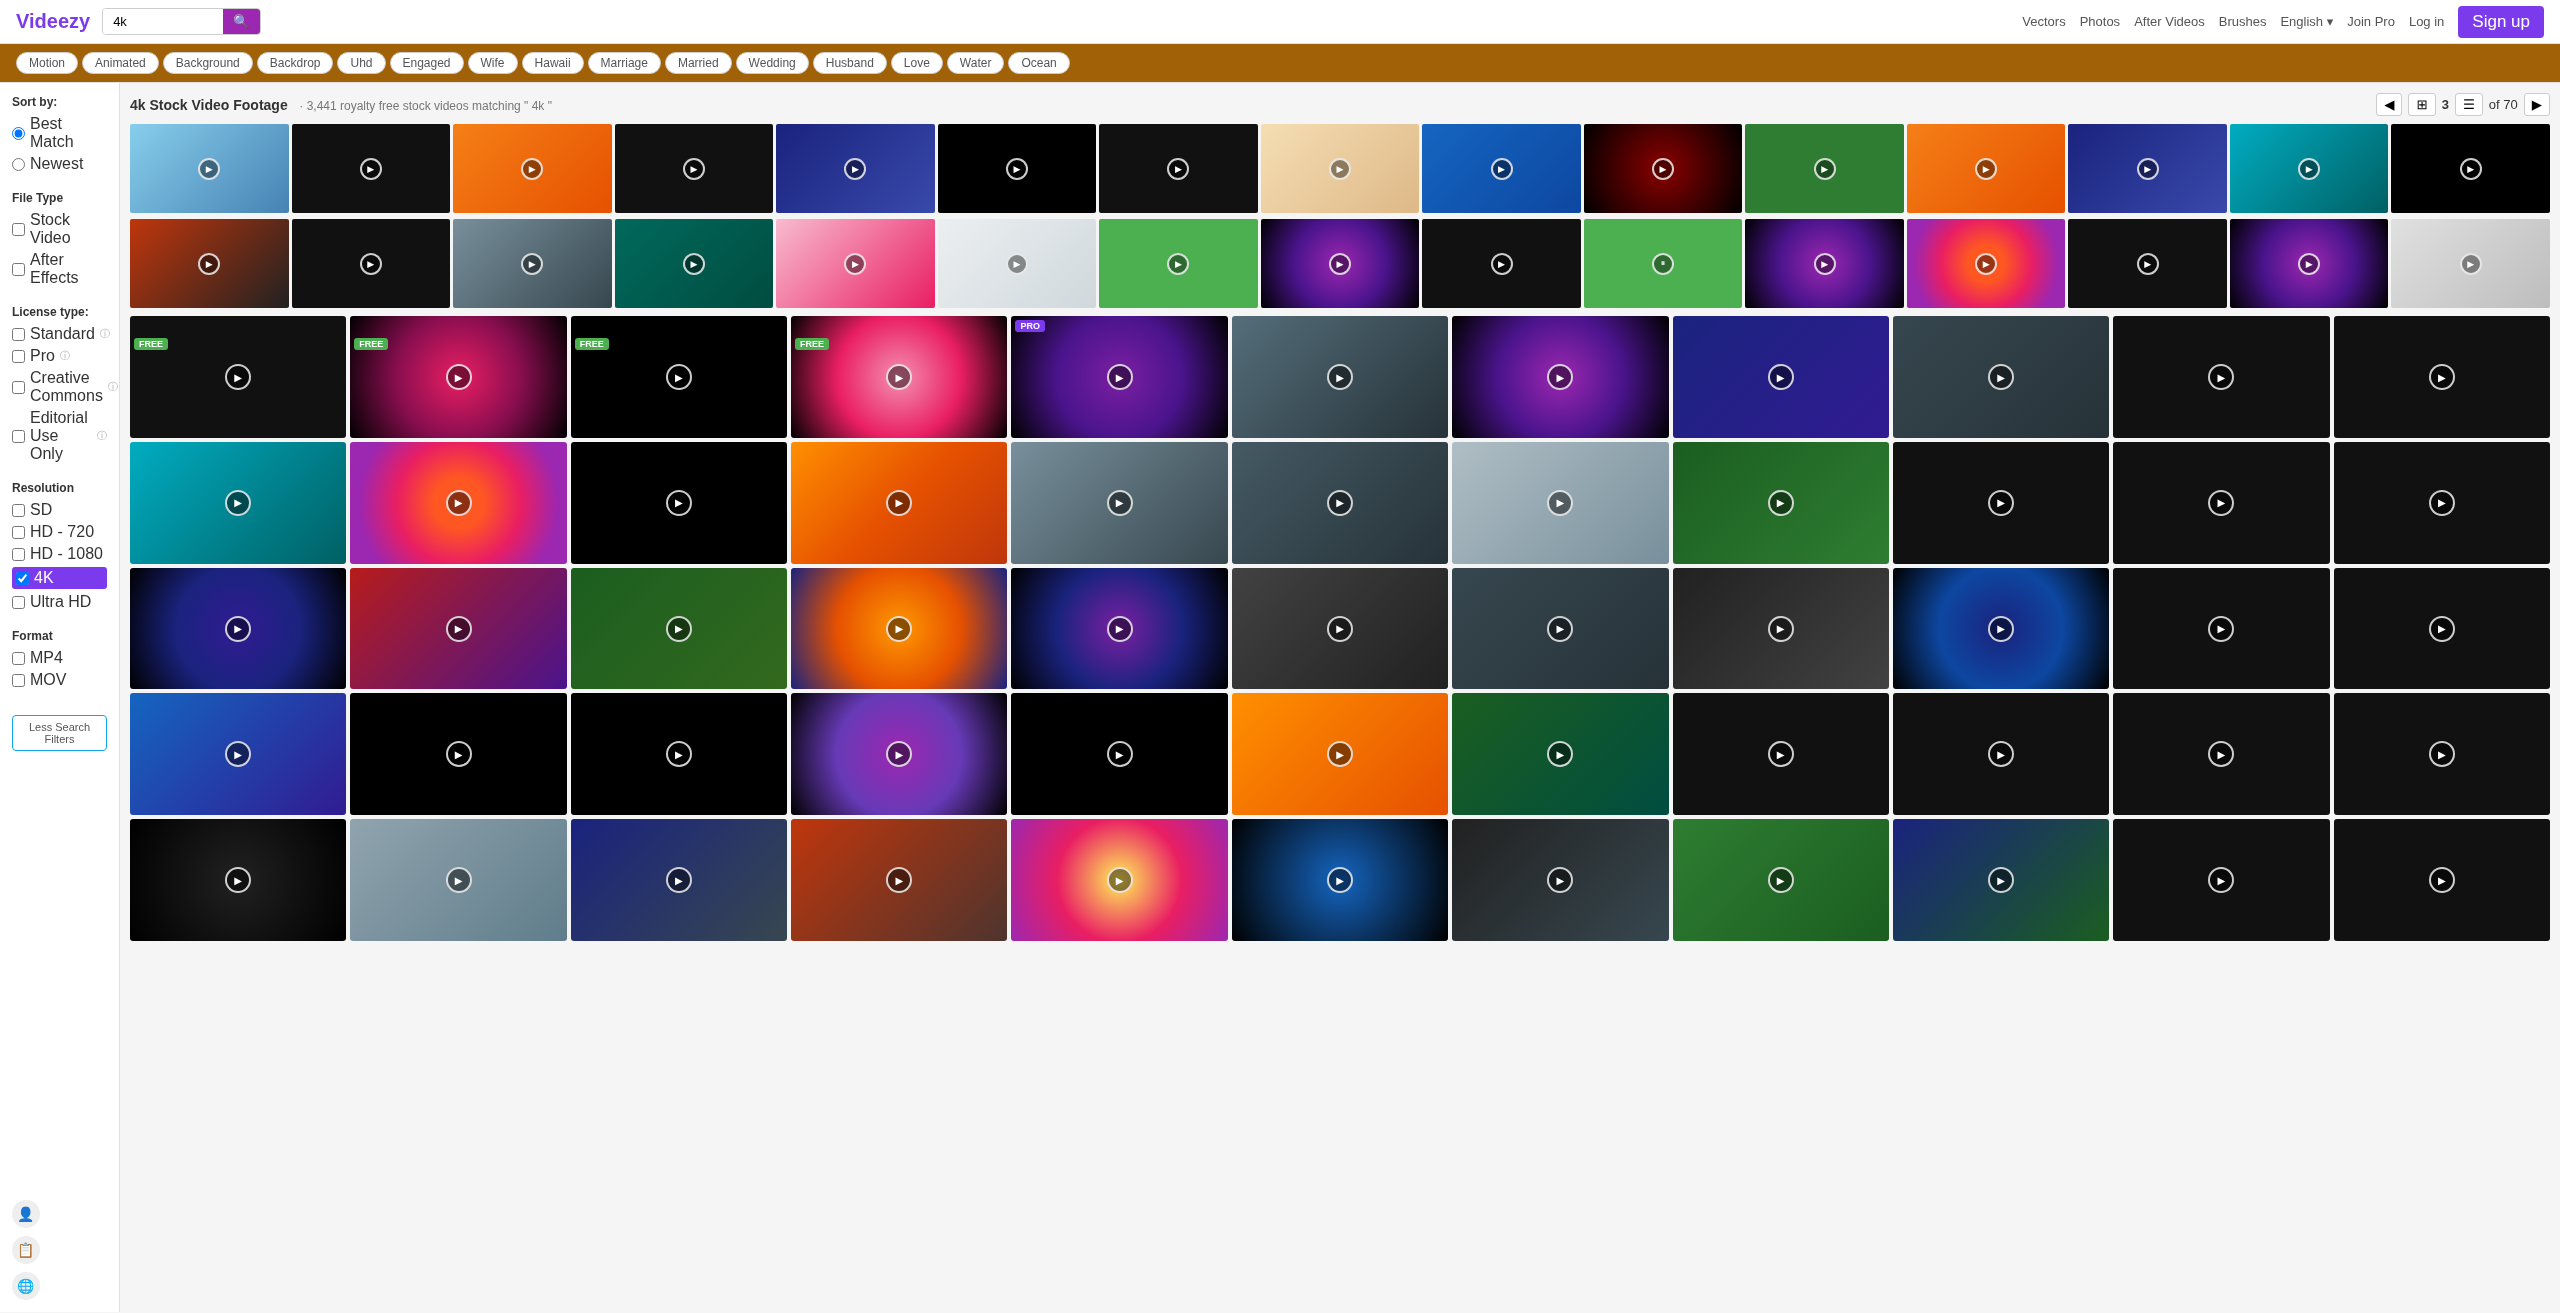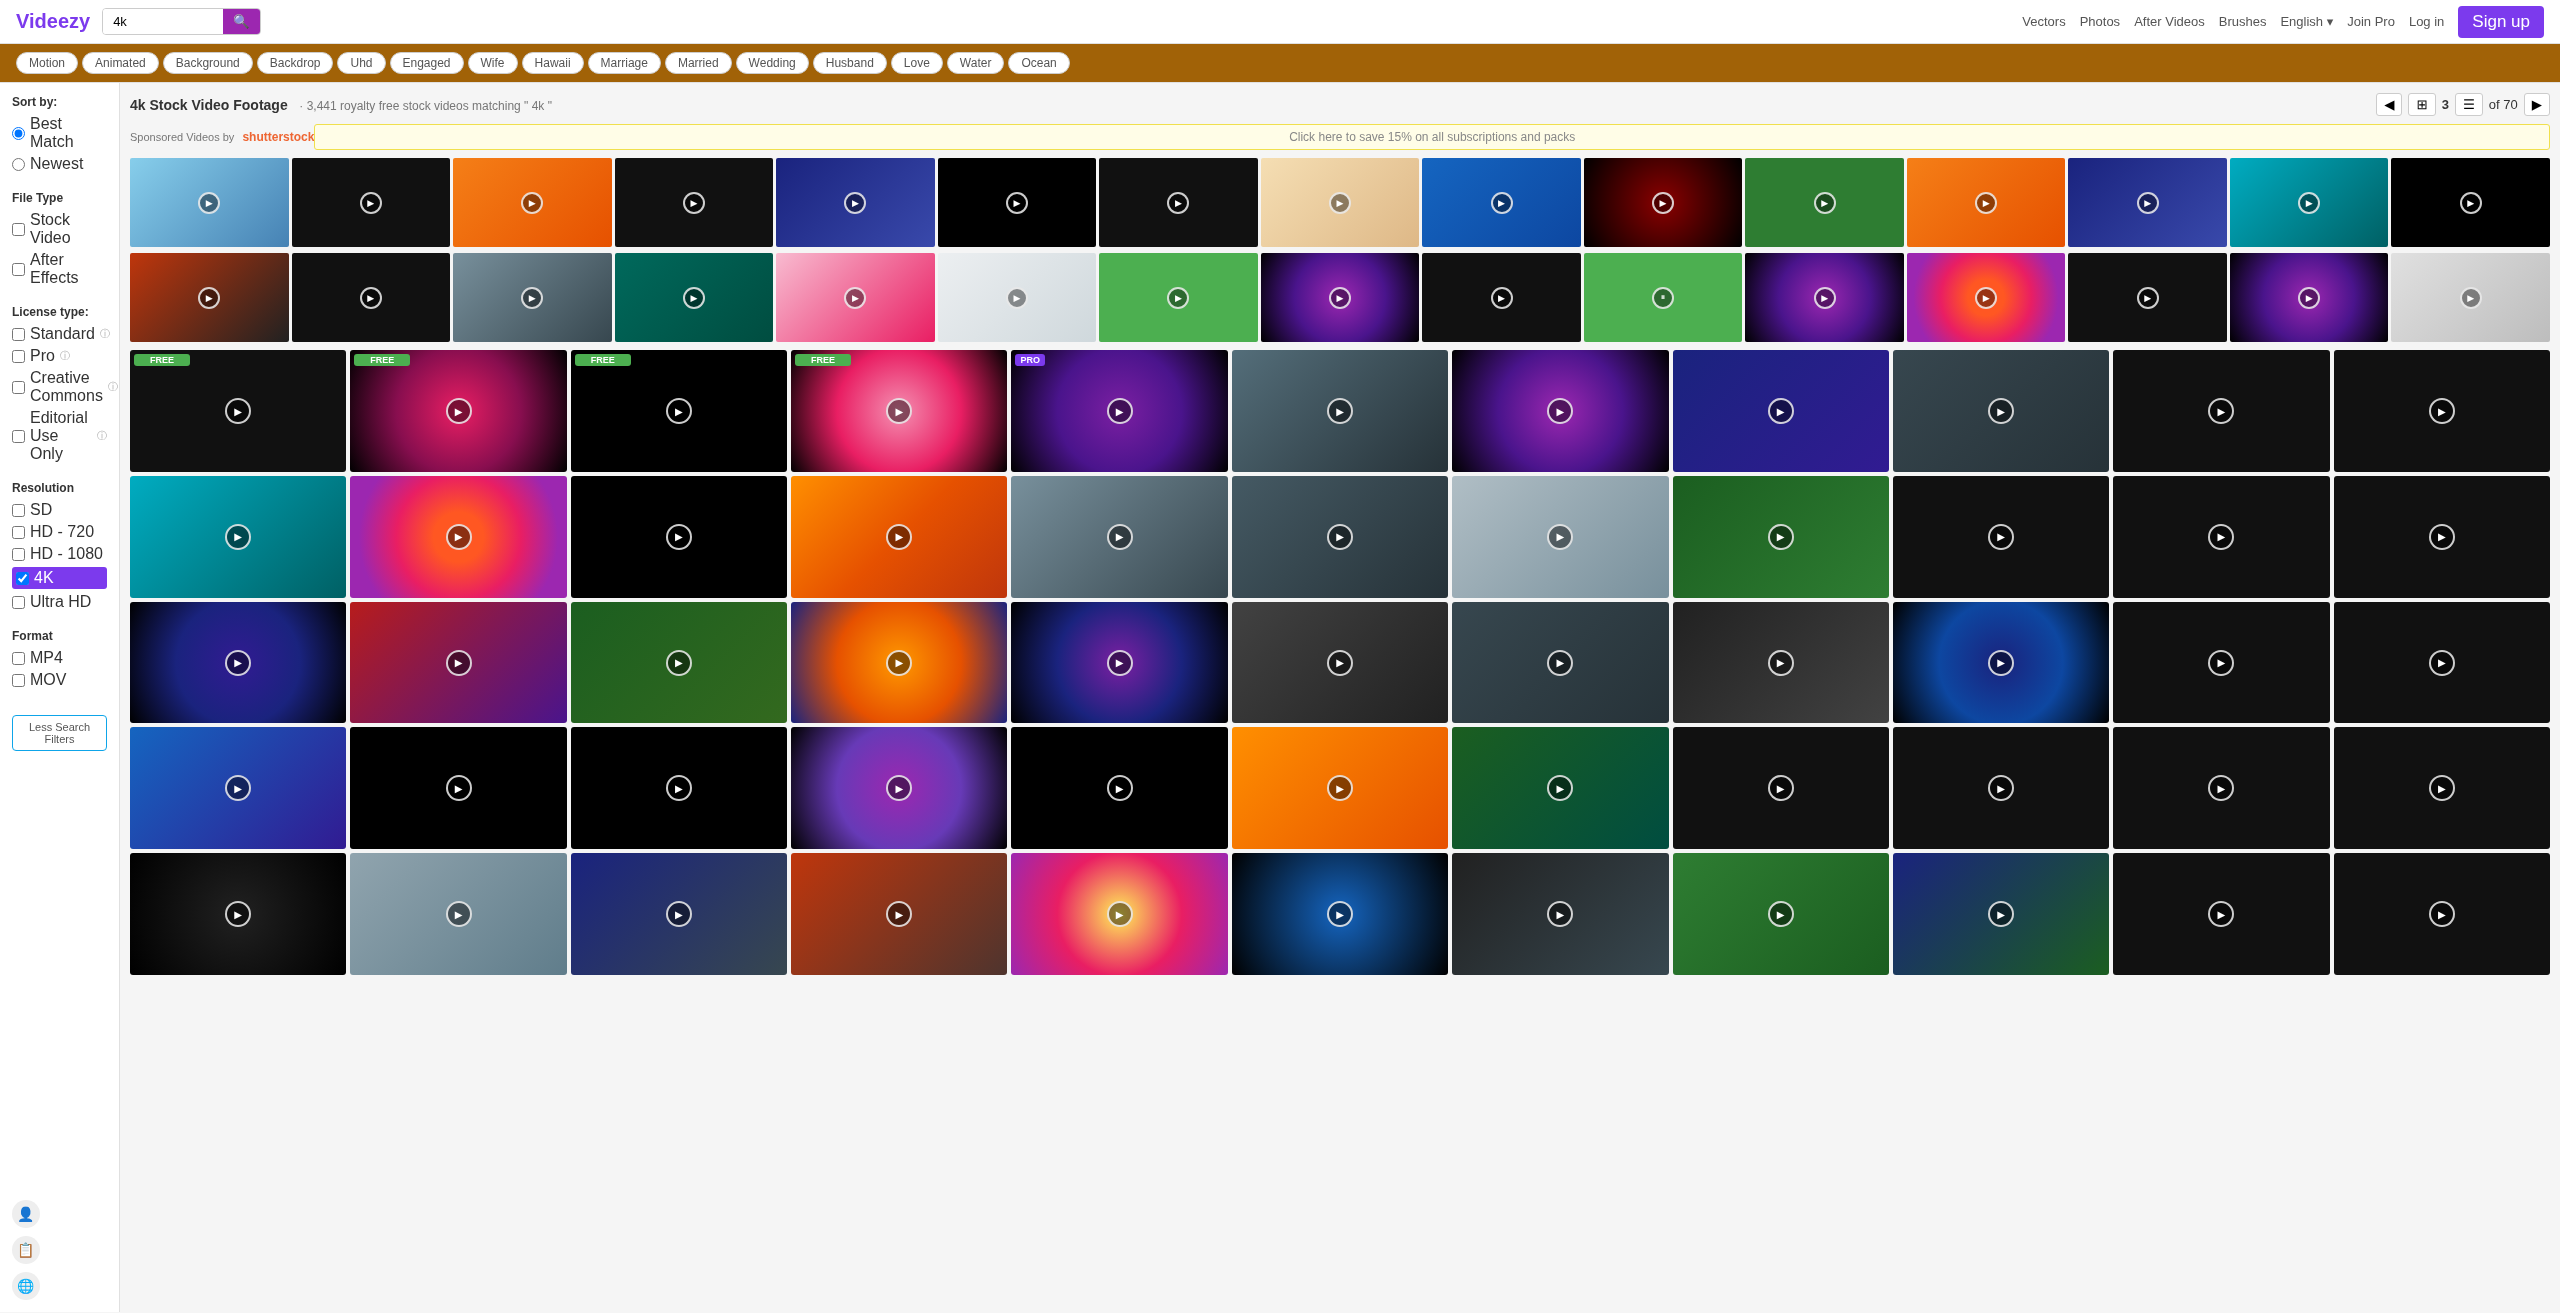--- a/index.html
+++ b/index.html
@@ -56,21 +56,21 @@
     
     .sponsored-row { display: grid; grid-template-columns: repeat(15, 1fr); gap: 3px; margin-bottom: 6px; }
     .sponsored-thumb { position: relative; background: #222; border-radius: 2px; overflow: hidden; aspect-ratio: 16/9; cursor: pointer; }
     .play-btn-circle { position: absolute; top: 50%; left: 50%; transform: translate(-50%, -50%); width: 22px; height: 22px; border-radius: 50%; border: 2px solid rgba(255,255,255,0.8); background: rgba(0,0,0,0.4); display: flex; align-items: center; justify-content: center; color: #fff; font-size: 9px; }
 
     
     .main-grid { display: grid; grid-template-columns: repeat(11, 1fr); gap: 4px; }
     .thumb { position: relative; background: #333; border-radius: 3px; overflow: hidden; aspect-ratio: 16/9; cursor: pointer; }
     .play-overlay { position: absolute; top: 50%; left: 50%; transform: translate(-50%, -50%); width: 26px; height: 26px; border-radius: 50%; border: 2px solid rgba(255,255,255,0.8); background: rgba(0,0,0,0.45); display: flex; align-items: center; justify-content: center; color: #fff; font-size: 10px; }
     .pro-badge { position: absolute; top: 4px; left: 4px; background: #7c3aed; color: #fff; font-size: 9px; padding: 1px 5px; border-radius: 3px; font-weight: bold; }
-    .free-badge { position: absolute; top: 4px; left: 4px; background: #4caf50; color: #fff; font-size: 9px; padding: 1px 16px; border-radius: 3px; font-weight: bold; }
+    .free-badge { position: absolute; top: 22px; left: 4px; background: #4caf50; color: #fff; font-size: 9px; padding: 1px 5px; border-radius: 3px; font-weight: bold; }
 
     
     .t-sky { background: linear-gradient(135deg, #87ceeb, #4682b4); }
     .t-dark { background: #111; }
     .t-blue { background: linear-gradient(135deg, #1a237e, #3949ab); }
     .t-black { background: #000; }
     .t-face { background: linear-gradient(135deg, #f5deb3, #deb887); }
     .t-earth { background: linear-gradient(135deg, #1565c0, #0d47a1); }
     .t-swirl { background: radial-gradient(circle, #8b0000, #000); }
     .t-green { background: #2e7d32; }
@@ -268,25 +268,20 @@
       <div class="pagination">
         <button class="page-btn">◀</button>
         <button class="page-btn">⊞</button>
         <span class="page-current">3</span>
         <button class="page-btn">☰</button>
         <span>of 70</span>
         <button class="page-btn">▶</button>
       </div>
     </div>
 
-    <div class="sponsored-bar">
-      <span class="sponsored-text">Sponsored Videos by</span>
-      <span class="shutterstock-logo">shutterstock</span>
-      <div class="promo-banner">Click here to save 15% on all subscriptions and packs</div>
-    </div>
 
     <div class="sponsored-row">
       <div class="sponsored-thumb t-sky">
           <div class="play-btn-circle">▶</div>
         </div>
       <div class="sponsored-thumb t-dark">
           <div class="play-btn-circle">▶</div>
         </div>
       <div class="sponsored-thumb t-fire">
           <div class="play-btn-circle">▶</div>

